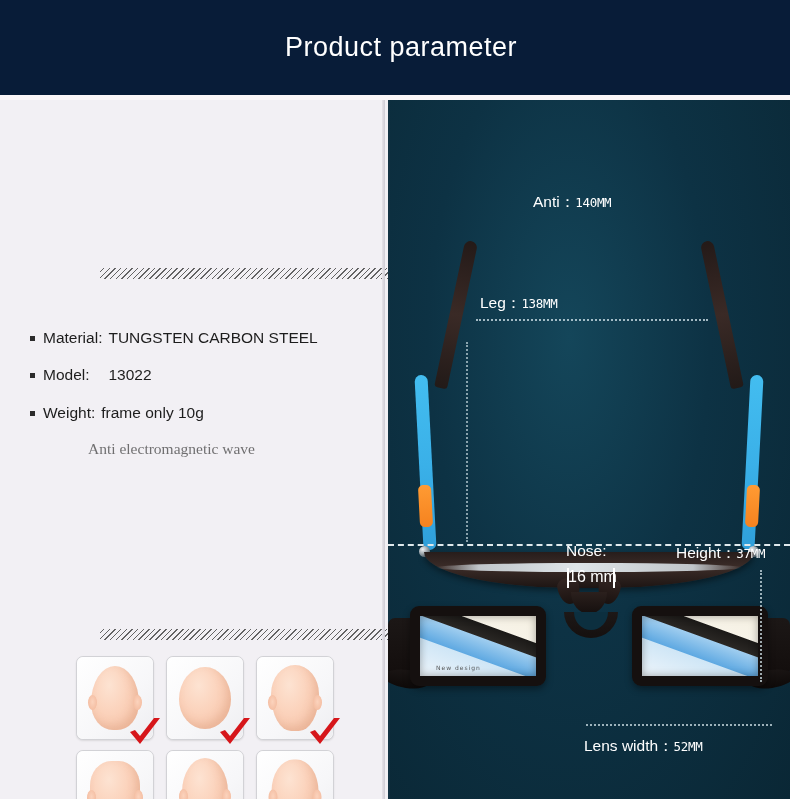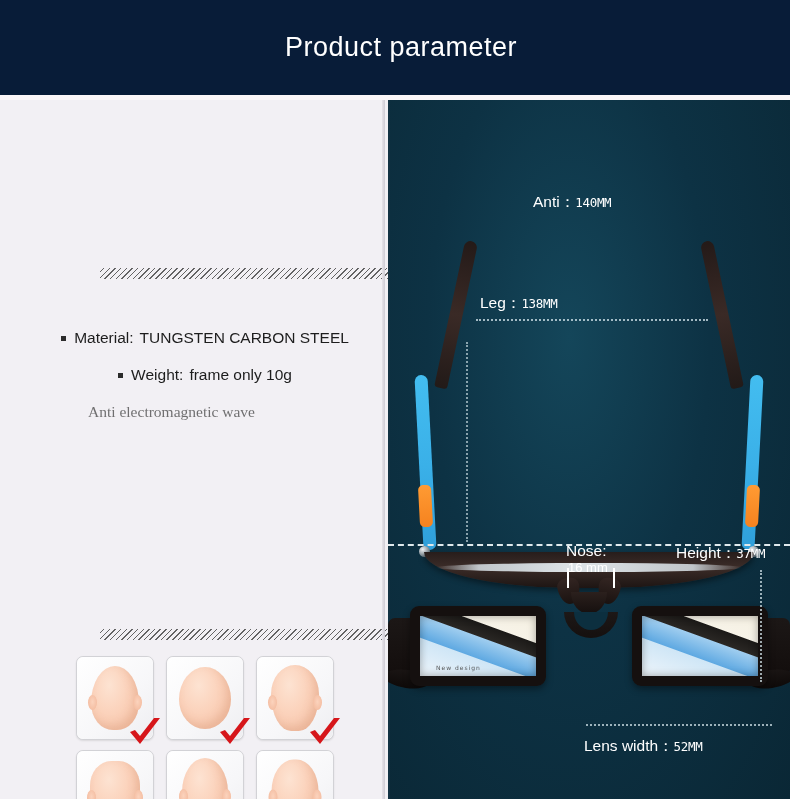--- a/index.html
+++ b/index.html
@@ -44,21 +44,21 @@
     opacity:.85;
   }
   .hatch-top{ left:100px; top:168px; width:288px; }
   .hatch-bottom{ left:100px; top:529px; width:288px; }
 
   
   .spec-list{ position:absolute; left:30px; top:228px; width:350px; }
   .spec-row{
     display:flex; align-items:flex-start;
     margin-bottom:18px;
-    font-size:15.5px; color:#1d1d1d; line-height:1.25;justify-content:center;
+    font-size:15.5px; color:#1d1d1d; line-height:1.25;
   }
   .spec-bullet{
     width:5px; height:5px; background:#2b2b2b;
     margin-top:8px; margin-right:8px; flex:0 0 auto;
   }
   .spec-text{ white-space:pre; }
   .spec-cont{
     margin-left:58px; margin-top:7px;
     font-size:15.5px; color:#3d3d3d; opacity:.72;font-family:Liberation Serif, serif;
   }
@@ -262,21 +262,21 @@
   .height-dots{
     position:absolute; right:28px; top:24px; width:0; height:112px;
     border-left:2px dotted rgba(214,230,236,.72);
   }
   .lenswidth-dots{
     position:absolute; left:198px; top:178px; width:186px; height:0;
     border-top:2px dotted rgba(214,230,236,.72);
   }
 
   .lbl-nose{ left:178px; top:-4px; }
-  .lbl-nosemm{ left:180px; top:14px; font-size:13px; color:#fff; }
+  .lbl-nosemm{ left:180px; top:22px; font-size:16px; color:#fff; }
   .lbl-height{ left:288px; top:-3px; }
   .lbl-lenswidth{ left:196px; top:190px; }
 </style>
 </head>
 <body>
 
 <div class="header">
   <div class="header-title">Product parameter</div>
 </div>
 <div class="header-underline"></div>
@@ -286,20 +286,25 @@
   <div class="hatch hatch-top"></div>
 
   <div class="spec-list">
 
     <div class="spec-row">
       <span class="spec-bullet"></span>
       <span class="spec-text">Material:</span>
       <span class="spec-text" style="margin-left:6px">TUNGSTEN CARBON STEEL</span>
     </div>
 
+    <div class="spec-row">
+      <span class="spec-bullet"></span>
+      <span class="spec-text">Model:</span>
+      <span class="spec-text" style="margin-left:6px">   13022</span>
+    </div>
 
     <div class="spec-row">
       <span class="spec-bullet"></span>
       <span class="spec-text">Weight:</span>
       <span class="spec-text" style="margin-left:6px">frame only 10g</span>
     </div>
 
 
     <div class="spec-cont">Anti electromagnetic wave</div>
   </div>

